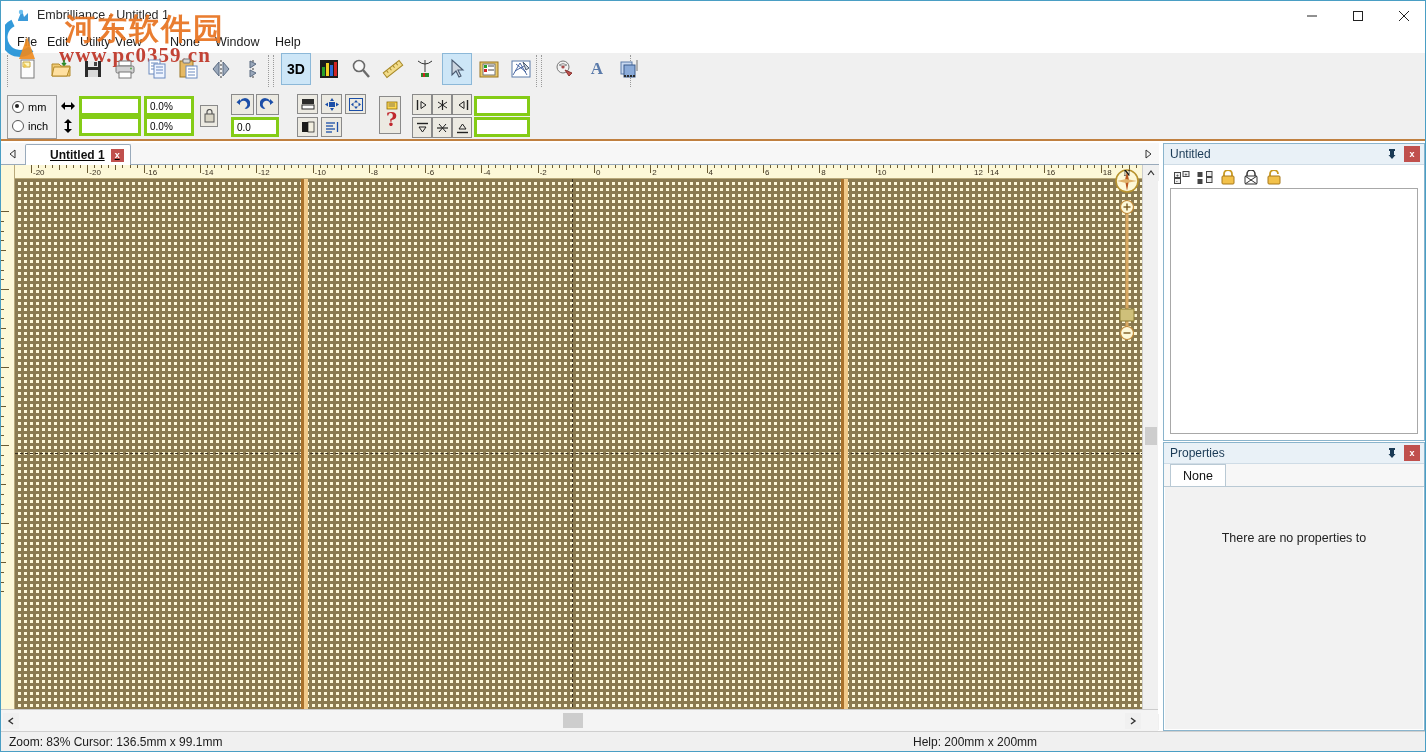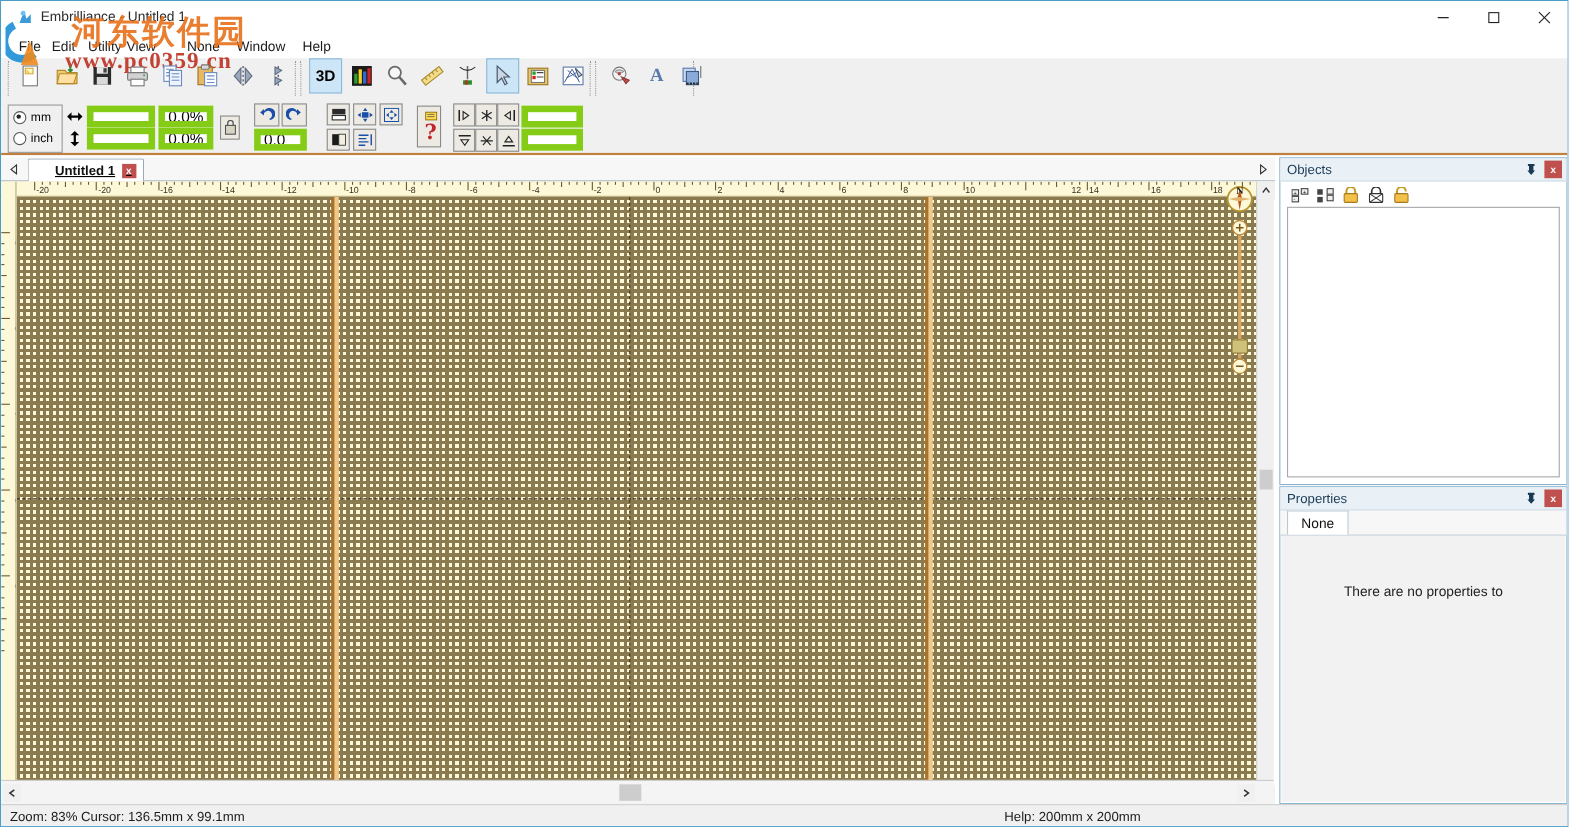--- a/index.html
+++ b/index.html
@@ -33,22 +33,22 @@
   .tbtn svg, .tbtn .gl{display:block;}
   .gl{font-weight:bold;font-size:14px;text-align:right;}
 
   
   .tb2{position:absolute;left:0;top:88px;width:1424px;height:52px;background:#f0f0f0;
        border-bottom:2px solid #c08040;box-sizing:border-box;}
   .unitbox{position:absolute;left:6px;top:94px;width:48px;height:42px;border:1px solid #9a9a9a;background:#f0f0f0;}
   .radio-row{position:absolute;left:4px;height:18px;display:flex;align-items:center;gap:4px;font-size:11px;}
   .radio{width:10px;height:10px;border:1px solid #555;border-radius:50%;background:#fff;position:relative;}
   .radio.on:after{content:"";position:absolute;left:2px;top:2px;width:4px;height:4px;border-radius:50%;background:#222;}
-  .tfield{position:absolute;border:6px solid #84cc16;background:#fff;box-sizing:border-box;
-          font-size:14px;line-height:18px;padding:0 3px;height:20px;}
+  .tfield{position:absolute;border:3px solid #84cc16;background:#fff;box-sizing:border-box;
+          font-size:10px;line-height:18px;padding:0 3px;height:20px;}
   .sbtn{position:absolute;border:1px solid #8a8a8a;background:#eceae2;box-sizing:border-box;
         display:flex;align-items:center;justify-content:center;}
   .ico{position:absolute;display:flex;align-items:center;justify-content:center;}
 
   
   .tabstrip{position:absolute;left:0;top:142px;width:1158px;height:22px;background:#f7f7f7;
             border-bottom:1px solid #9ab;box-sizing:border-box;}
   .tab-nav{position:absolute;left:4px;top:145px;width:16px;height:16px;display:flex;align-items:center;justify-content:center;}
   .doctab{position:absolute;left:24px;top:143px;height:21px;background:#fff;
           border:1px solid #9ab;border-bottom:none;box-sizing:border-box;
@@ -611,21 +611,21 @@
       <svg width="8" height="8" viewBox="0 0 8 8">
           <path d="M2 1 L6 4 L2 7" fill="none" stroke="#333" stroke-width="1.4"></path>
         </svg>
     </div>
   </div>
 
   <div class="dock">
 
     <div class="panel" style="top:0;height:298px;">
       <div class="panel-head">
-        <span class="panel-title">Objects</span>
+        <span class="panel-title">Untitled</span>
         <span class="ph-btn" style="right:24px;">
           <svg width="10" height="12" viewBox="0 0 10 12">
               <path d="M2 1 H8 V3 H7 V7 H8.5 L5 11 L1.5 7 H3 V3 H2 Z" fill="#1a3a55"></path>
             </svg>
         </span>
         <span class="ph-btn ph-close" style="right:4px;">x</span>
       </div>
       <div class="obj-toolbar">
         <span>
           <svg width="16" height="14" viewBox="0 0 16 14">

